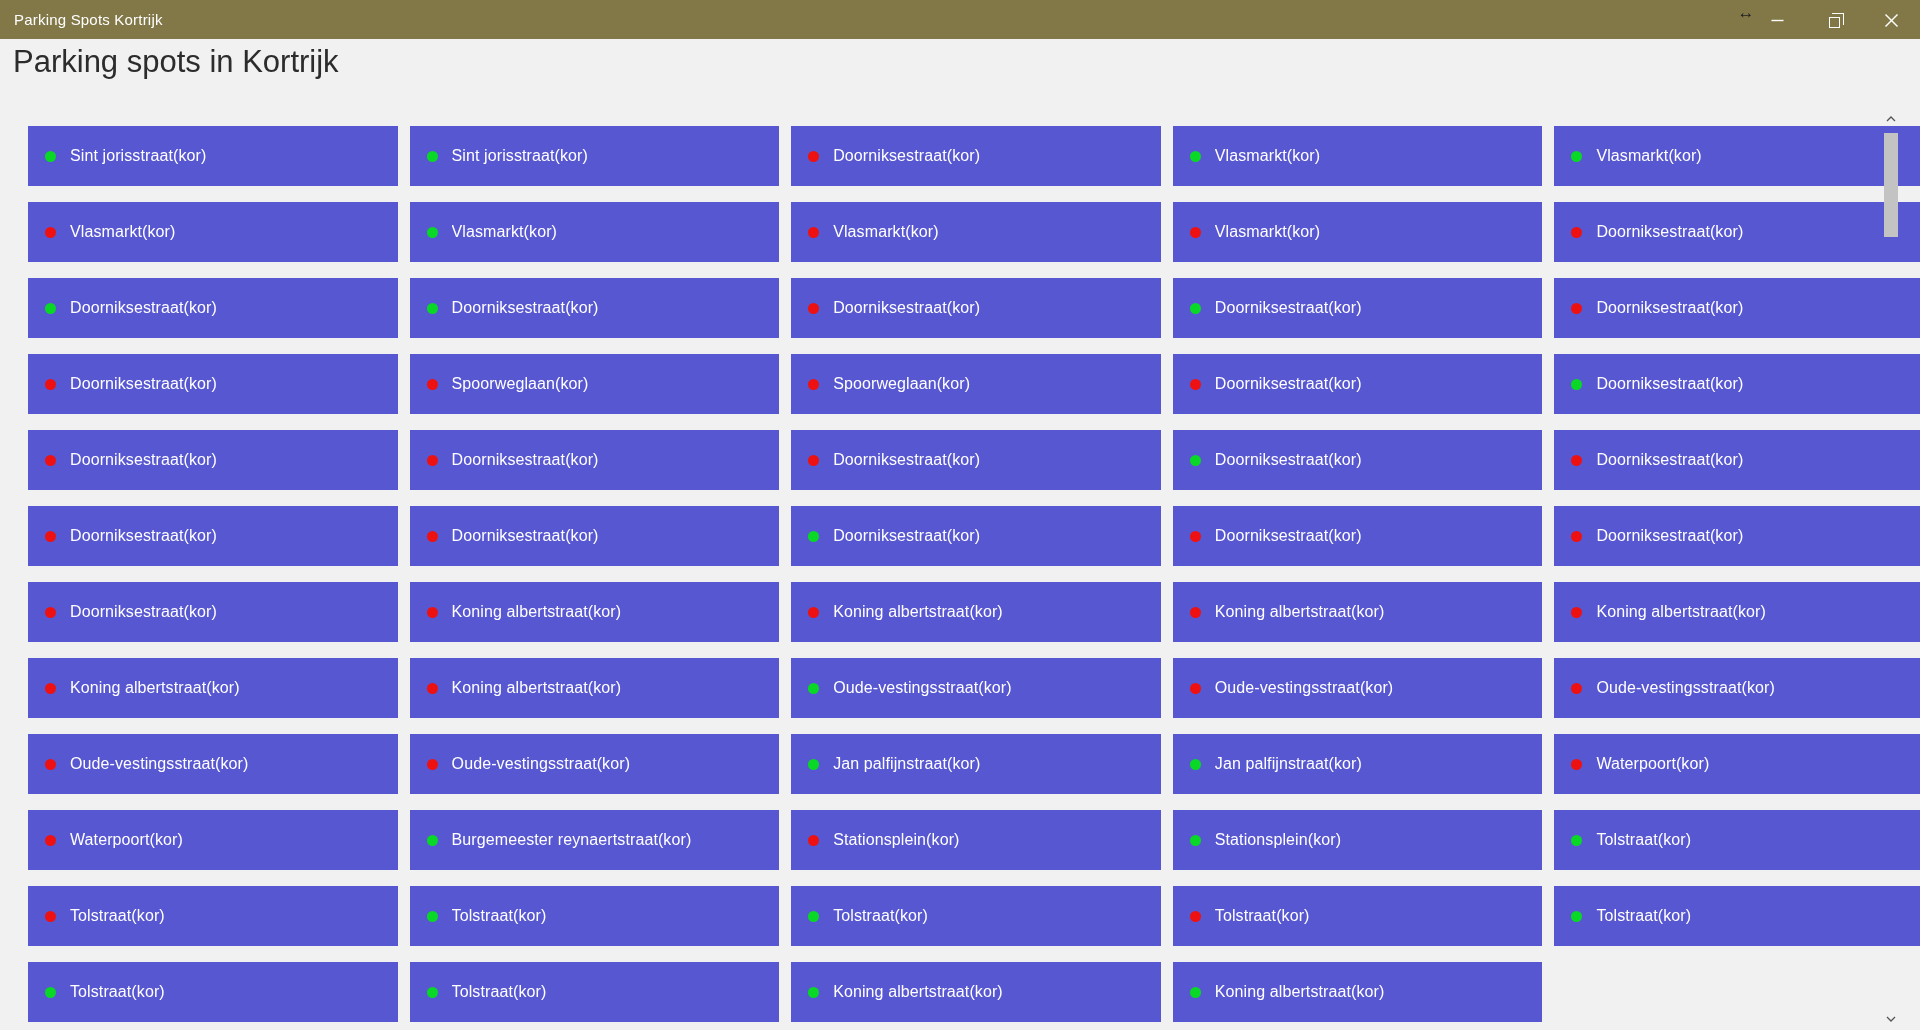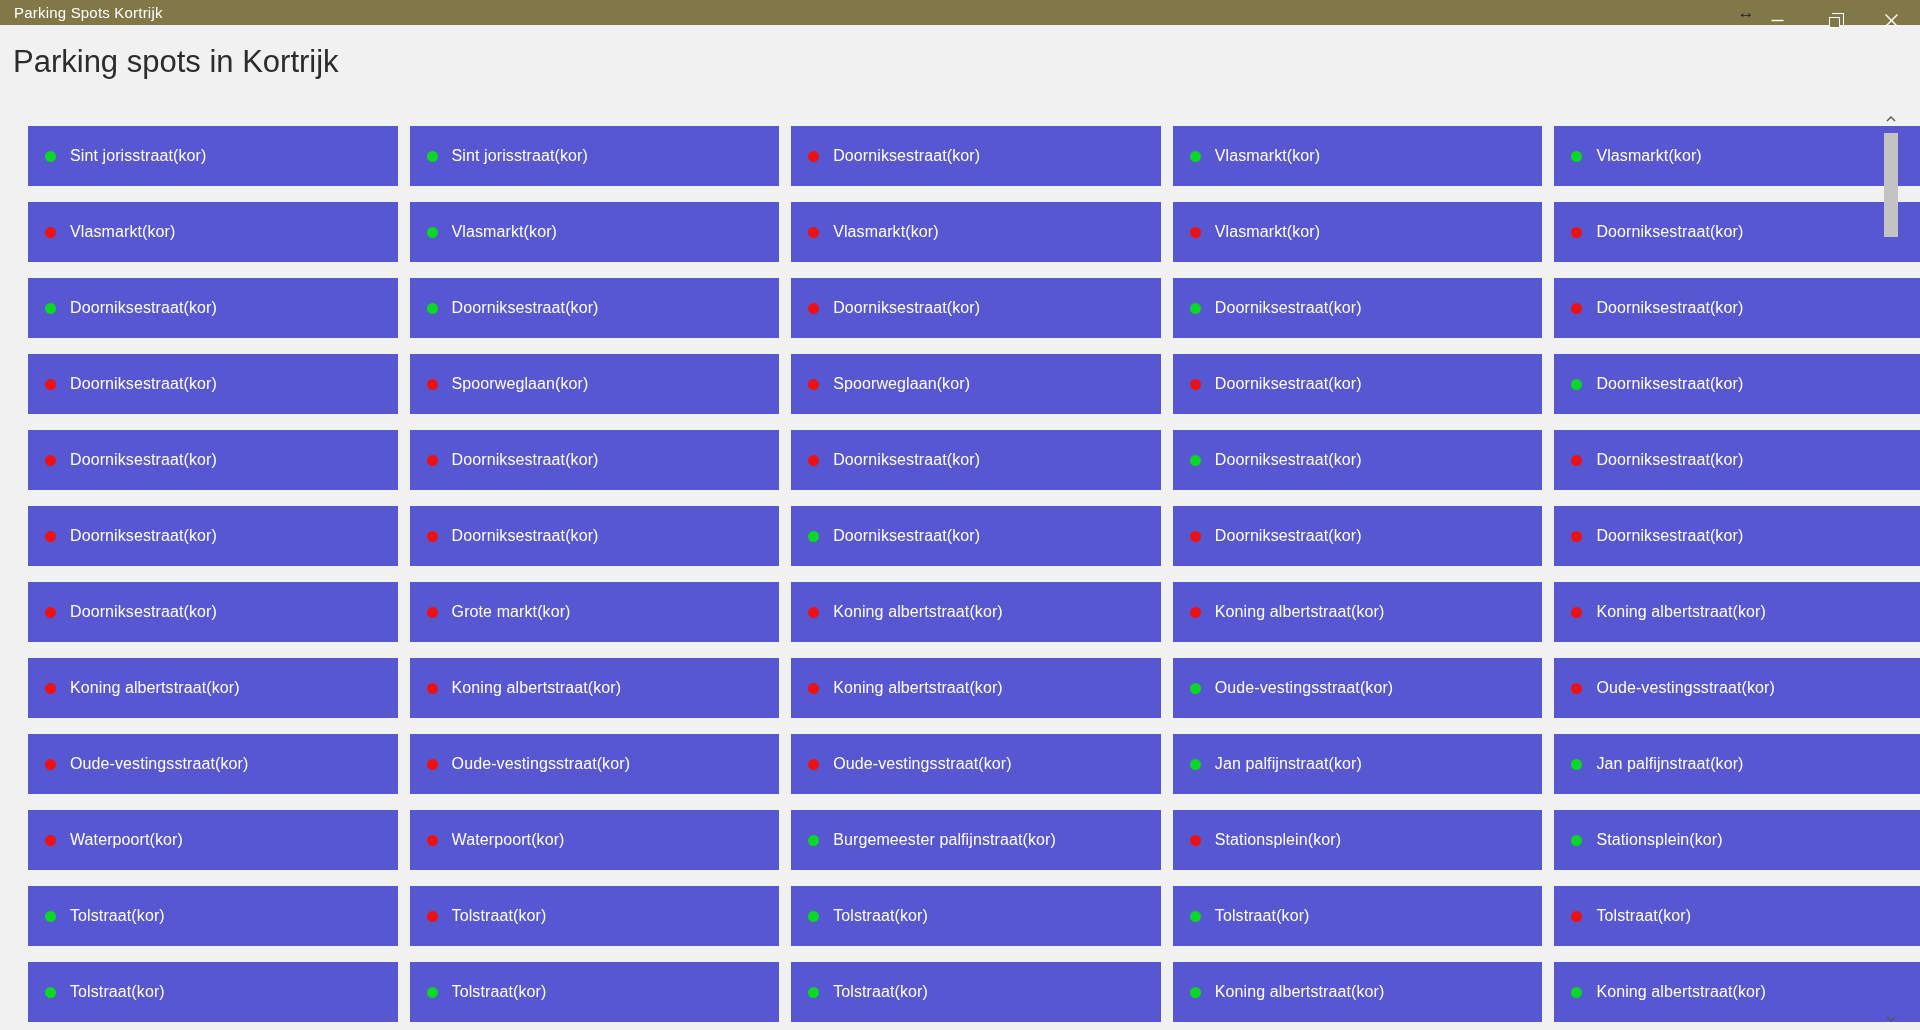--- a/index.html
+++ b/index.html
@@ -7,21 +7,21 @@
   body {
     width: 1920px; height: 1030px;
     background: var(--page_bg, #f1f1f1);
     font-family: "Liberation Sans", sans-serif;
     overflow: hidden;
     position: relative;
   }
 
   
   .titlebar {
-    position: absolute; left: 0; top: 0; width: 1920px; height: 25px;
+    position: absolute; left: 0; top: 0; width: 1920px; height: 39px;
     background: var(--titlebar, #827847);
     display: flex; align-items: center;
   }
   .titlebar .title {
     color: #ffffff; font-size: 15px; margin-left: 14px;
     letter-spacing: 0.2px;
   }
   .win-controls {
     position: absolute; right: 0; top: 0; height: 41px;
     display: flex;
@@ -246,24 +246,20 @@
     <button class="spot-btn">
       <span class="dot red"></span>
       <span class="spot-label">Doorniksestraat(kor)</span>
     </button>
     <button class="spot-btn">
       <span class="dot red"></span>
       <span class="spot-label">Doorniksestraat(kor)</span>
     </button>
     <button class="spot-btn">
       <span class="dot red"></span>
-      <span class="spot-label">Grote markt(kor)</span>
-    </button>
-    <button class="spot-btn">
-      <span class="dot red"></span>
       <span class="spot-label">Koning albertstraat(kor)</span>
     </button>
     <button class="spot-btn">
       <span class="dot red"></span>
       <span class="spot-label">Koning albertstraat(kor)</span>
     </button>
     <button class="spot-btn">
       <span class="dot red"></span>
       <span class="spot-label">Koning albertstraat(kor)</span>
     </button>
@@ -310,21 +306,21 @@
     <button class="spot-btn">
       <span class="dot red"></span>
       <span class="spot-label">Waterpoort(kor)</span>
     </button>
     <button class="spot-btn">
       <span class="dot red"></span>
       <span class="spot-label">Waterpoort(kor)</span>
     </button>
     <button class="spot-btn">
       <span class="dot green"></span>
-      <span class="spot-label">Burgemeester palfijnstraat(kor)</span>
+      <span class="spot-label">Burgemeester reynaertstraat(kor)</span>
     </button>
     <button class="spot-btn">
       <span class="dot red"></span>
       <span class="spot-label">Stationsplein(kor)</span>
     </button>
     <button class="spot-btn">
       <span class="dot green"></span>
       <span class="spot-label">Stationsplein(kor)</span>
     </button>
     <button class="spot-btn">

